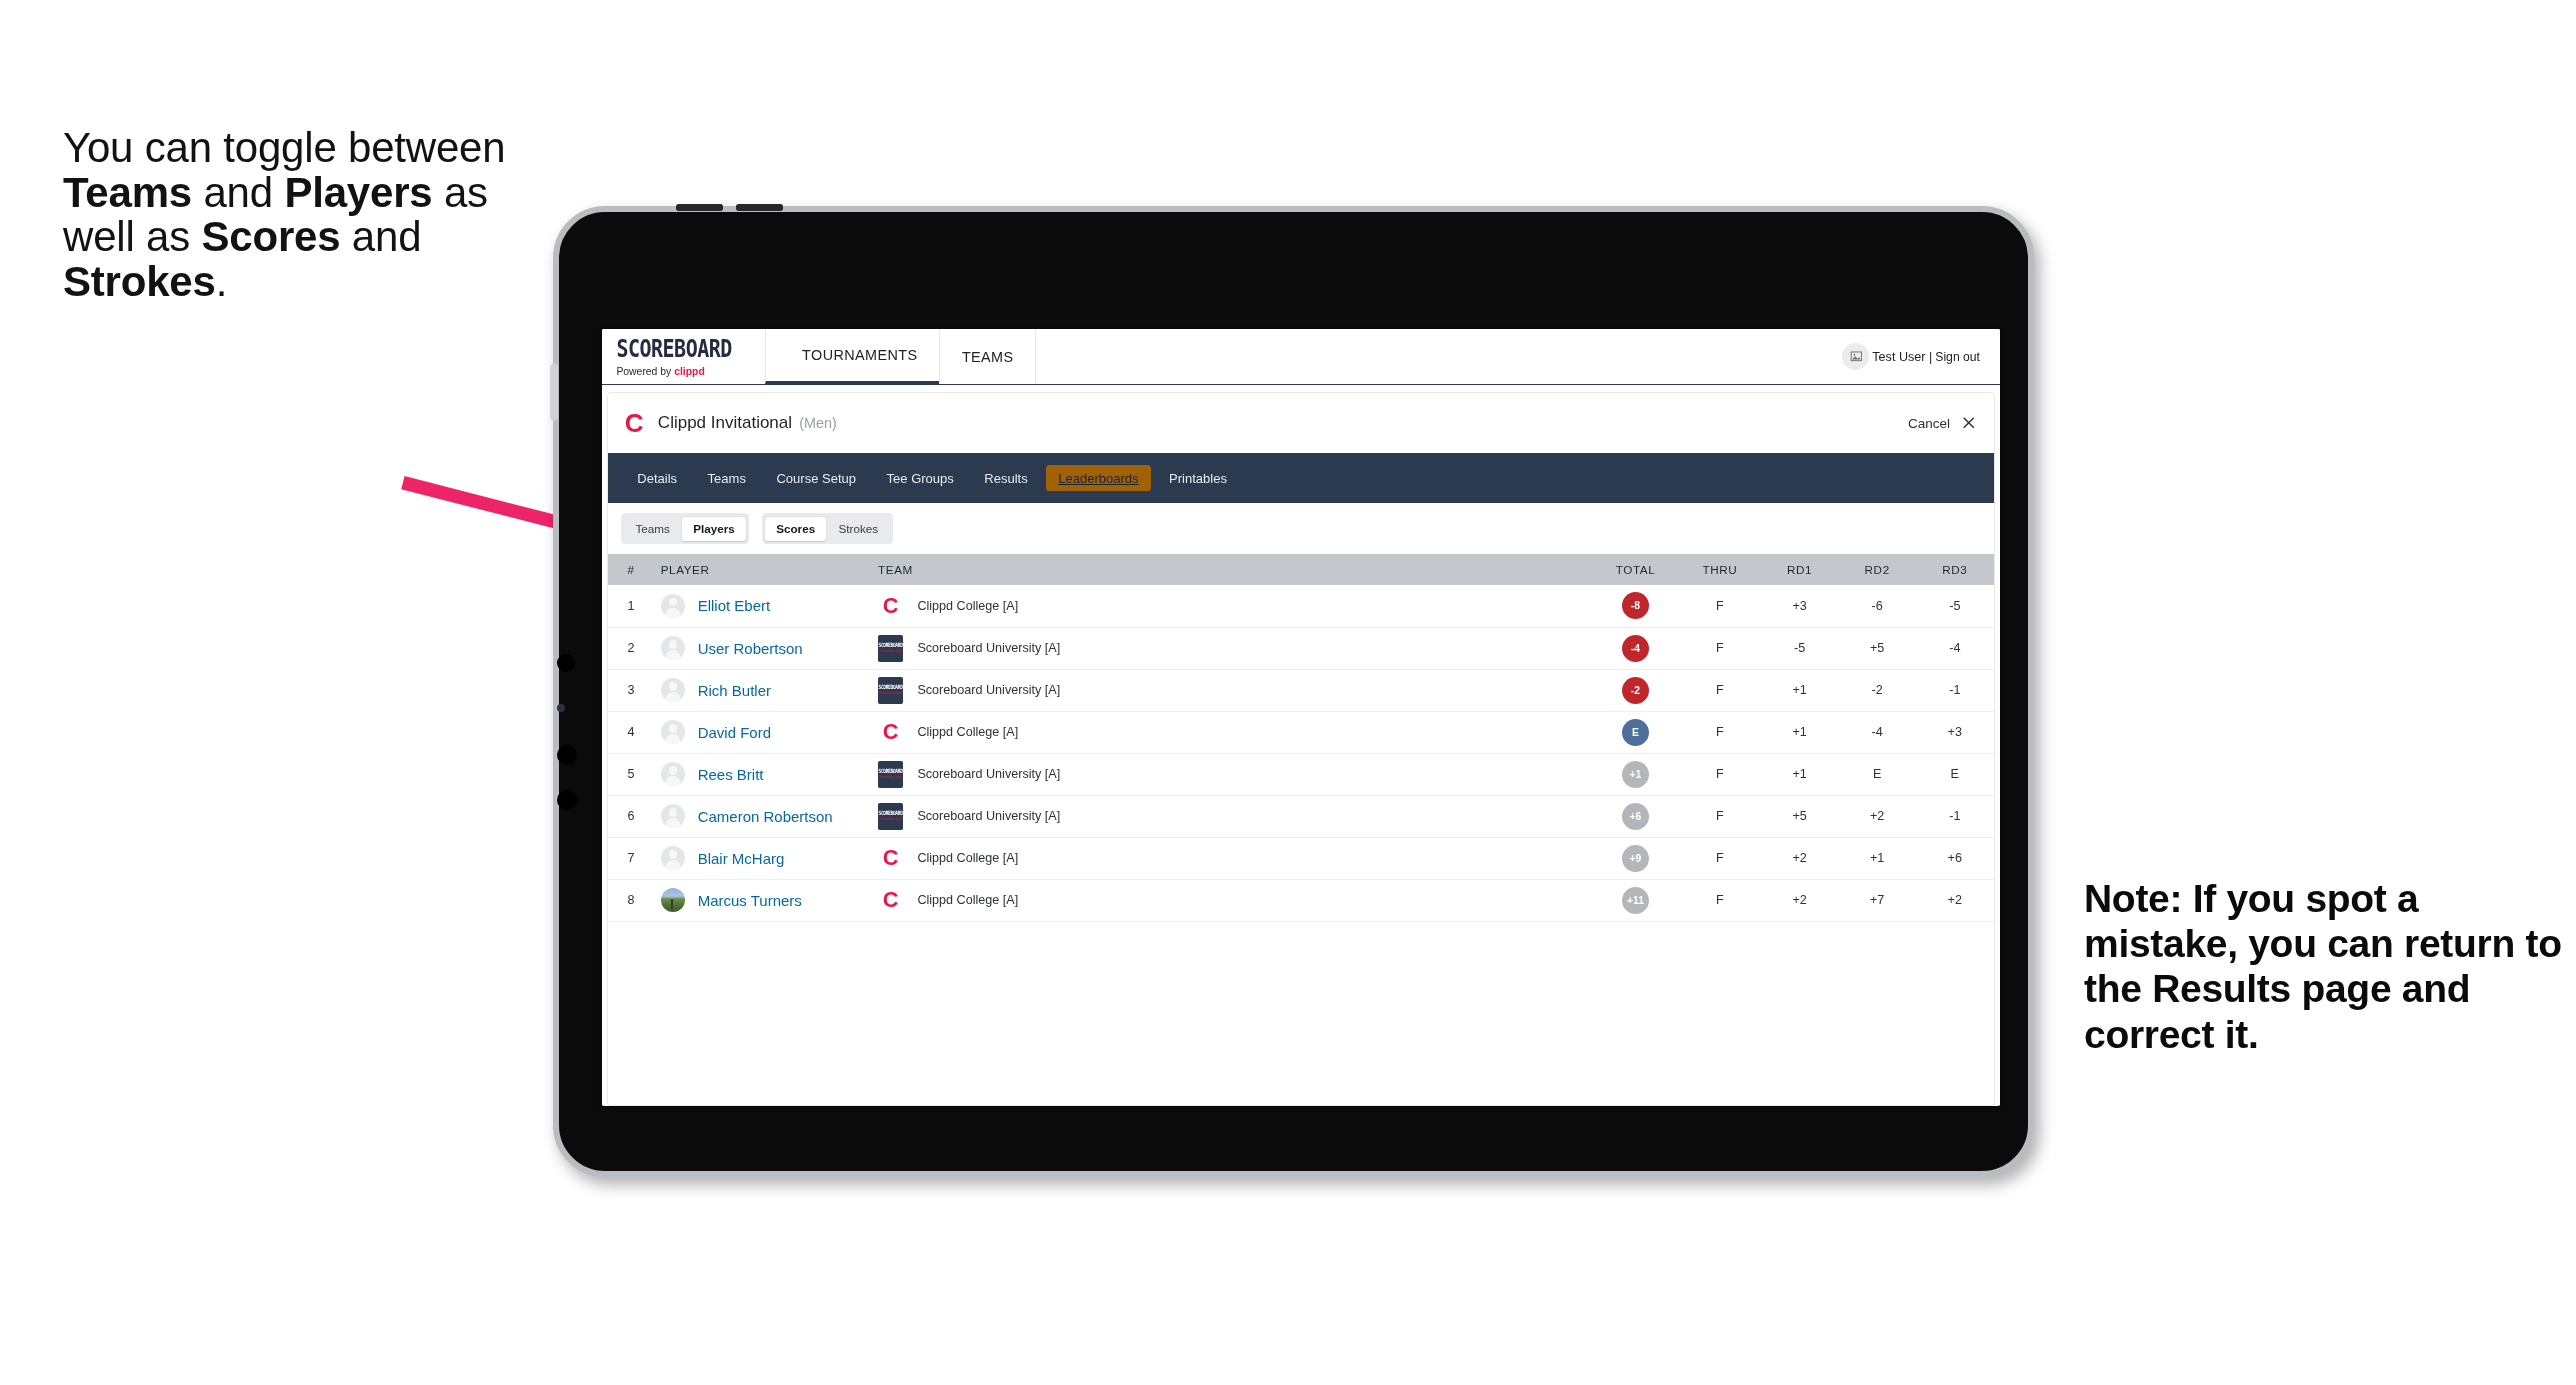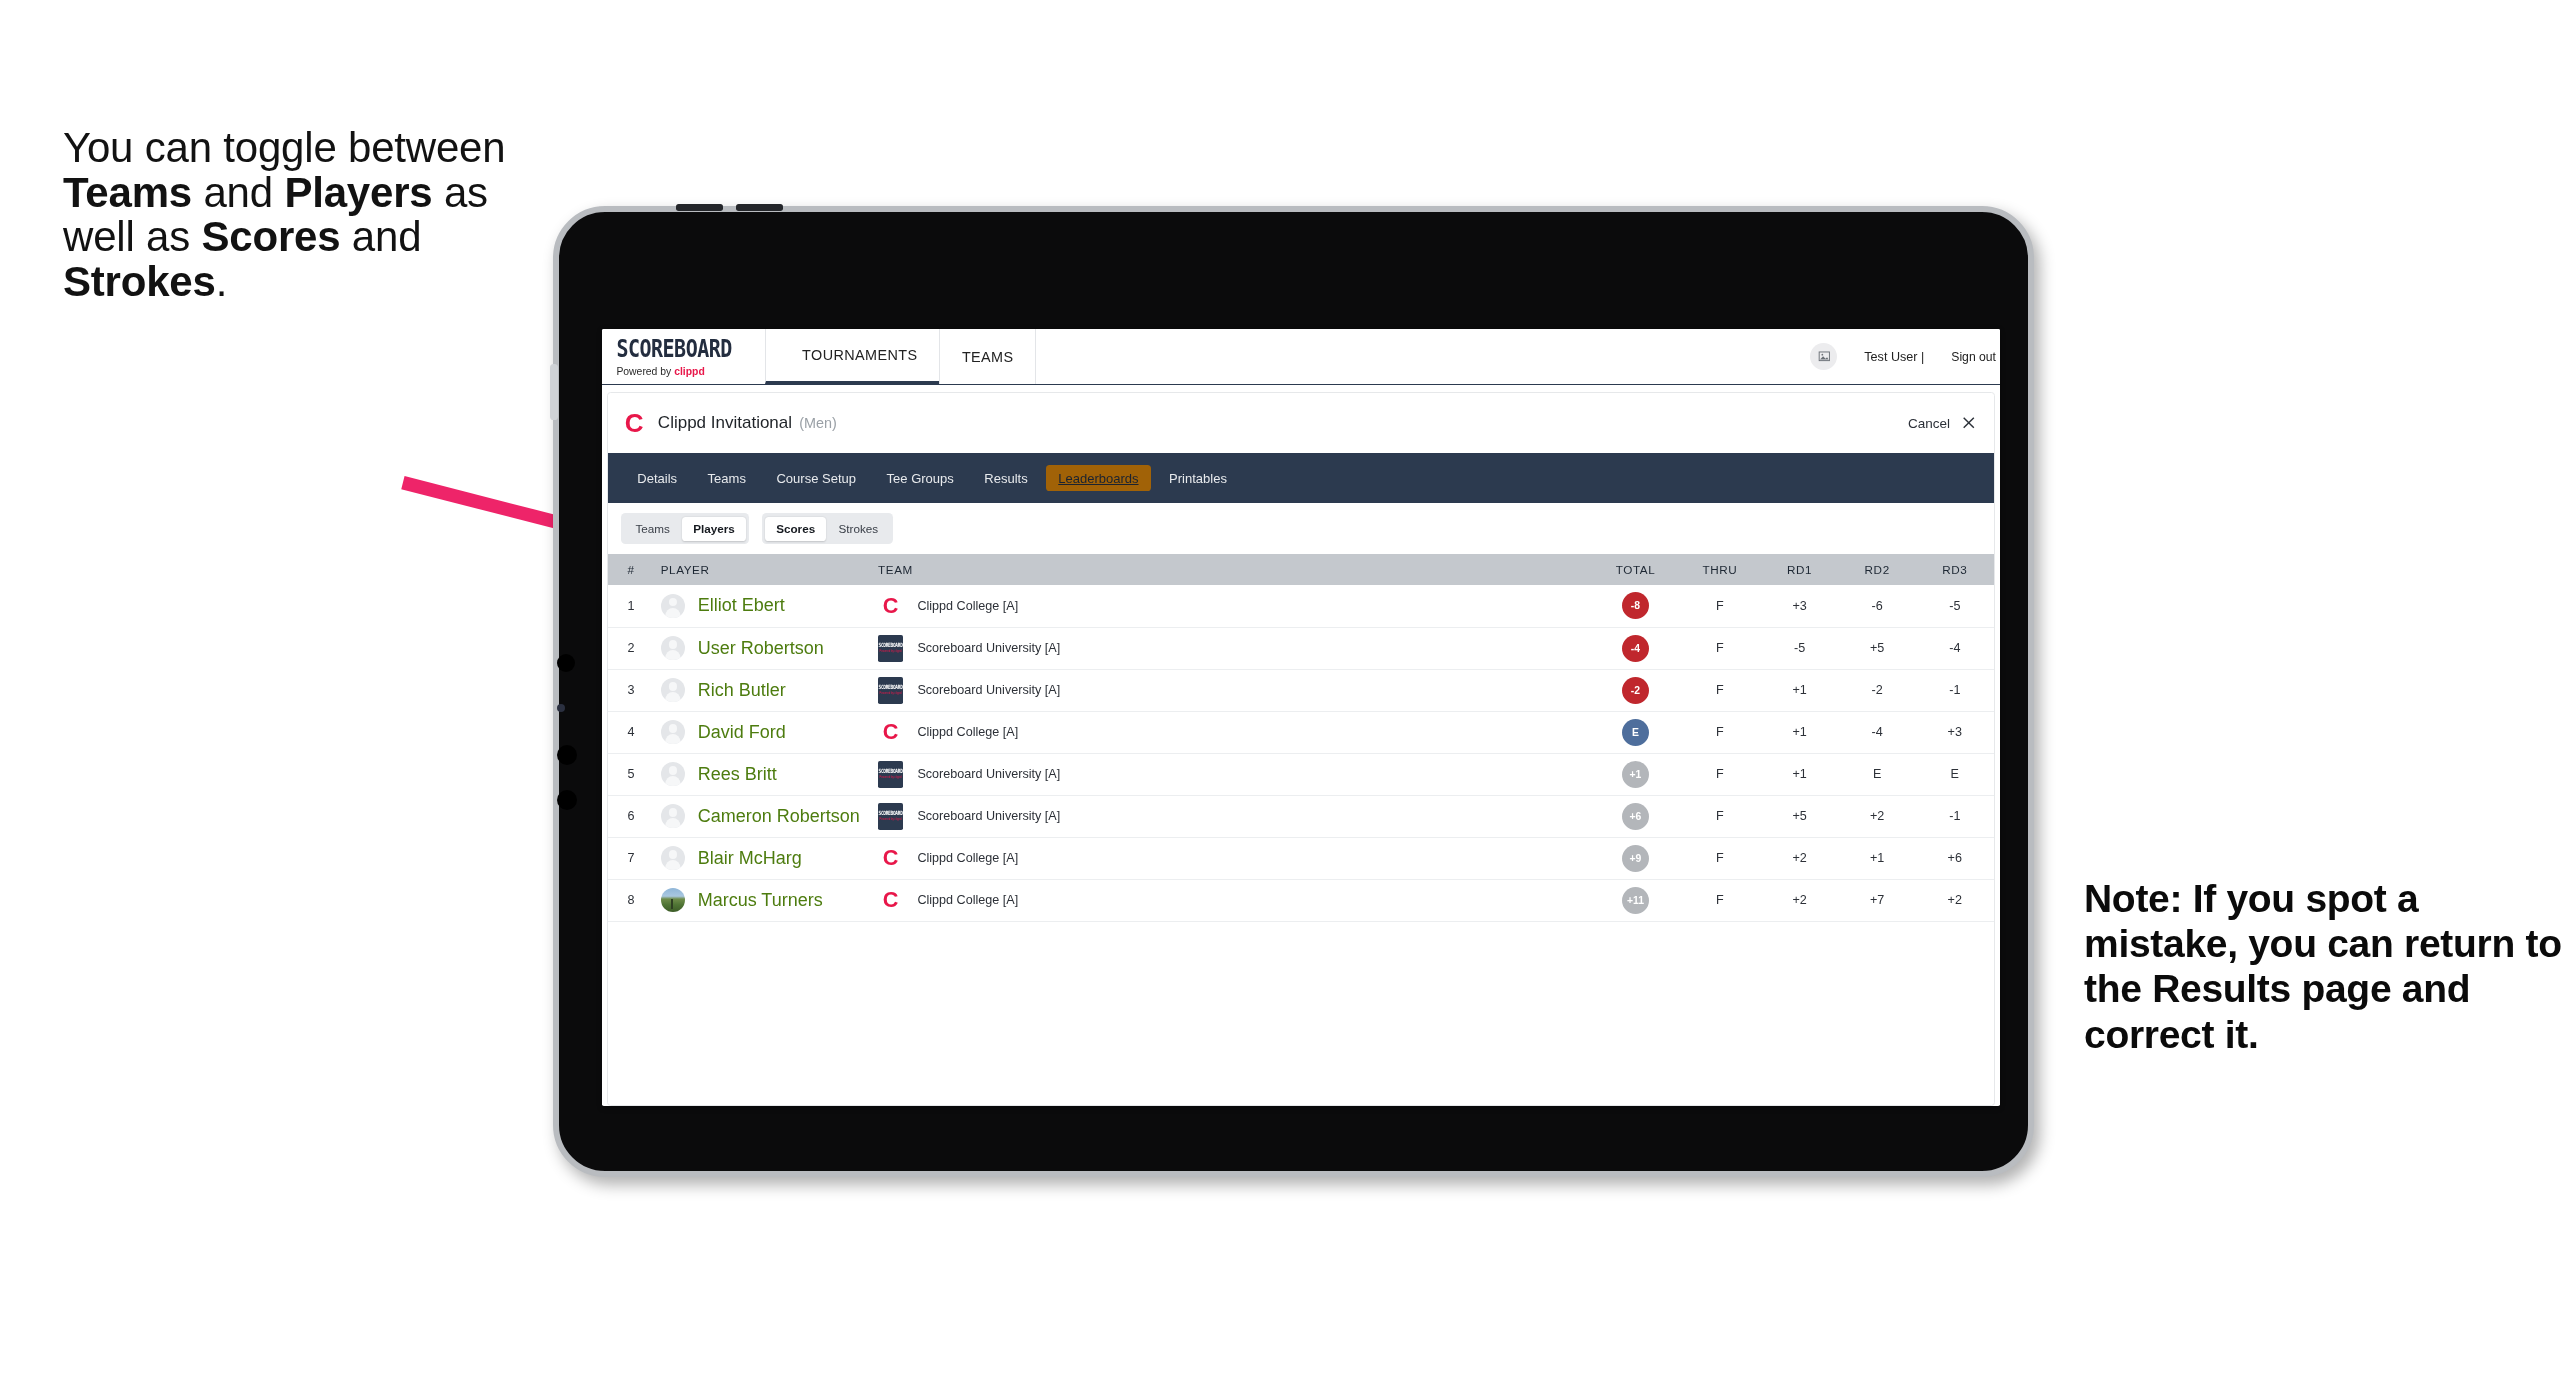--- a/index.html
+++ b/index.html
@@ -81,21 +81,21 @@
   .navtabs { display:flex; align-items:stretch; }
   .navtab {
     padding: 0 21.7px; display:flex; align-items:center; justify-content:center;
     font-size: 14.4px; color:#222; letter-spacing:0.4px;
     border-left: 0.9px solid #e3e5e8; border-right: 0.9px solid #e3e5e8;
     margin-left:-0.9px;
   }
   .navtab.active { border-bottom: 3.6px solid #2c3a4f; font-weight:400;padding-left:36px; }
 
   .topright {
-    margin-left:auto; display:flex; align-items:center; gap:27px; padding-right:4px;
+    margin-left:auto; display:flex; align-items:center; gap:3px; padding-right:20px;
     font-size: 12.6px; color:#222;
   }
   .avatar-circle {
     width:27px; height:27px; border-radius:50%; background:#ececee;
     display:flex; align-items:center; justify-content:center; color:#5a5f66;
   }
   .signout { font-size: 12.2px; color:#222; }
 
   
   .card {
@@ -153,21 +153,21 @@
   .col-rd    { width:74px; }
 
   .pcell { display:flex; align-items:center; gap:12.6px; padding-left:7.2px; }
   .pav { width:24.4px; height:24.4px; border-radius:50%; background:#e4e6e9; position:relative; overflow:hidden; flex:0 0 auto; }
   .pav .head { position:absolute; left:50%; top:4.5px; transform:translateX(-50%); width:8.1px; height:8.1px; border-radius:50%; background:#f6f7f8; }
   .pav .body { position:absolute; left:50%; top:14.4px; transform:translateX(-50%); width:15.3px; height:11.7px; border-radius:8.1px 8.1px 0 0; background:#f6f7f8; }
   .pav.photo { background: linear-gradient(to bottom, #8fb6d8 0%, #a9c7e0 34%, #6e8c4a 46%, #4f7434 70%, #3d5c28 100%); }
   .pav.photo::after {
     content:""; position:absolute; left:10.8px; top:10.8px; width:1.8px; height:10px; background:#2e3f22;
   }
-  .pname { font-size:18px; color:#4d7c0f; }
+  .pname { font-size:15px; color:#0369a1; }
 
   .tcell { display:flex; align-items:center; gap:14.4px; padding-left:5.4px; }
   .logo-c {
     width:25px; text-align:center; font-weight:700; font-size:21.7px; color:#e8174a;
     line-height:1; font-family:"Liberation Sans", sans-serif;
   }
   .logo-sb {
     width:25px; height:27px; background:#2c3a4f; border-radius:1.8px;
     display:flex; flex-direction:column; align-items:center; justify-content:center; gap:1.8px;
   }

